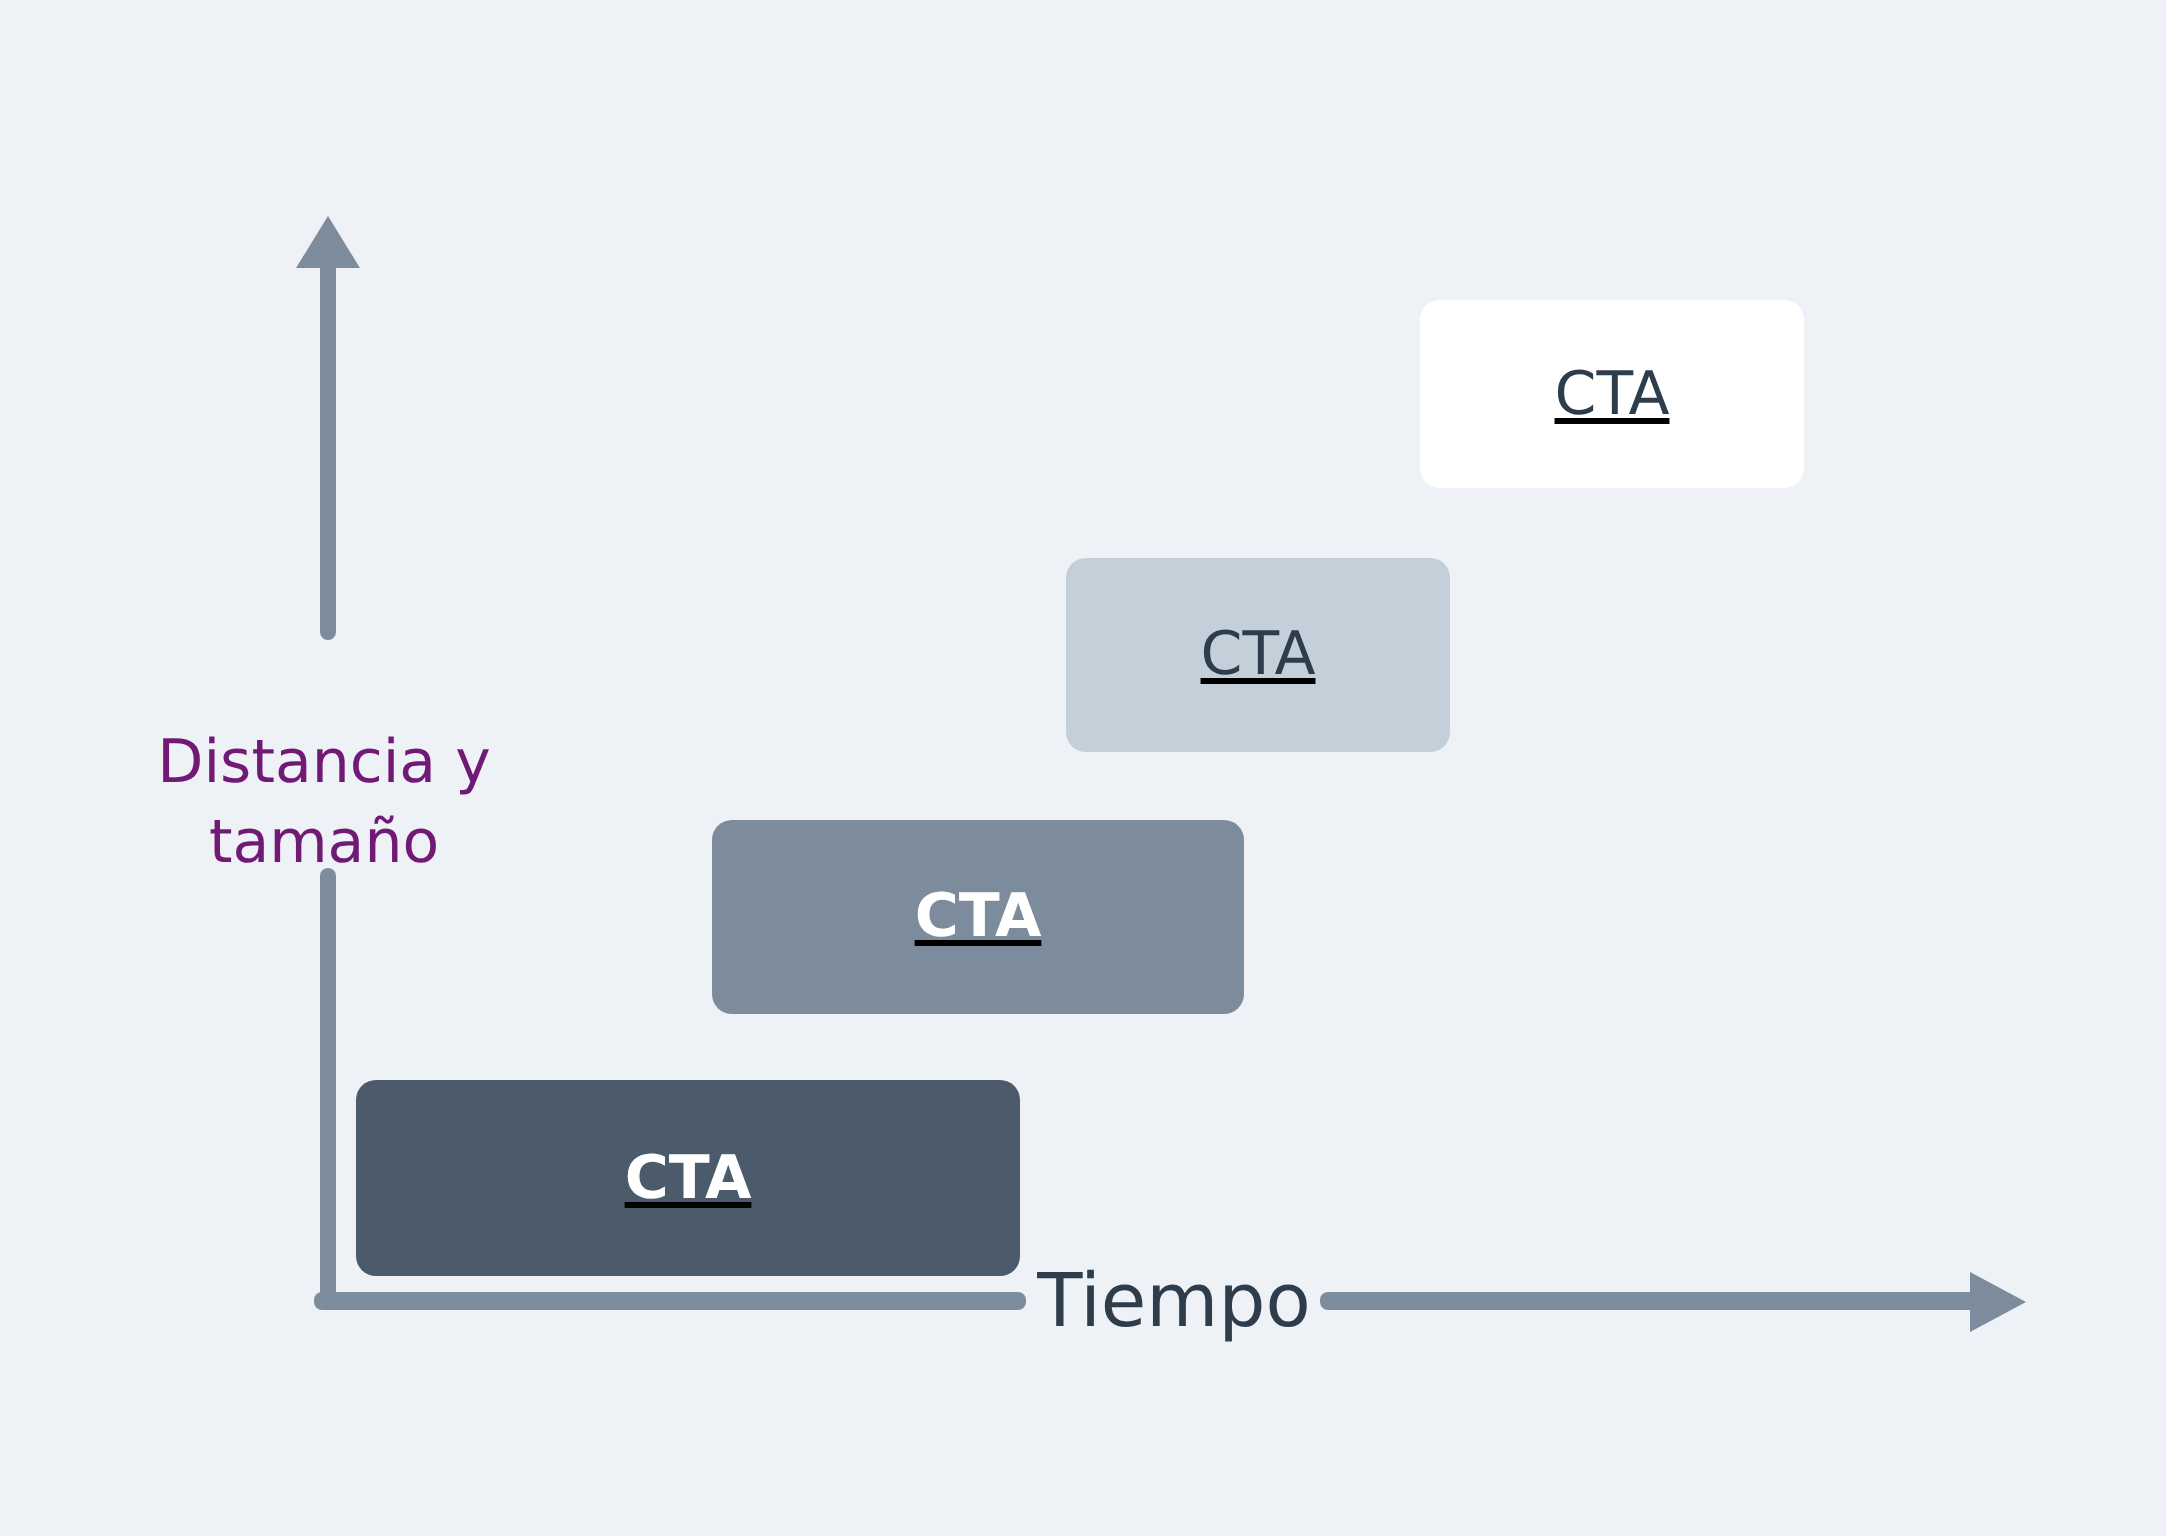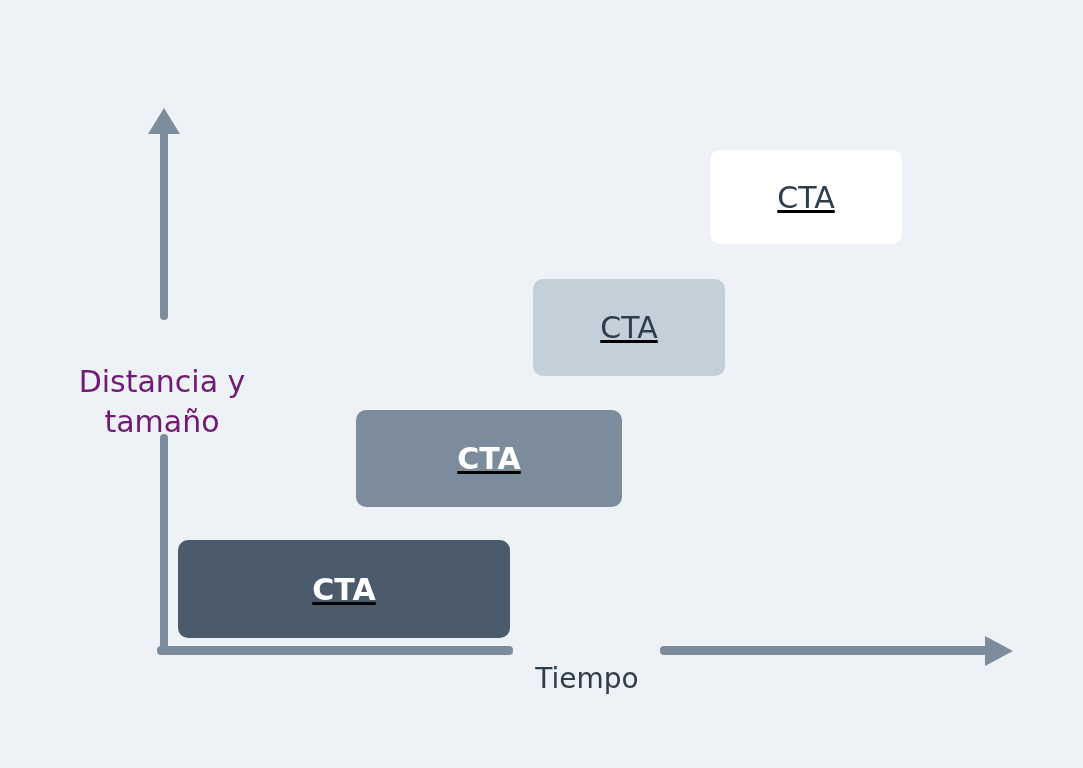--- a/index.html
+++ b/index.html
@@ -82,24 +82,23 @@
     color: #701a75;
     white-space: pre-line;
     margin-top: 32px;
   }
   #x-axis-label {
     position: absolute;
     left: 513px;
     top: 632px;
     width: 148px;
     text-align: center;
-    font-size: 28px;
+    font-size: 37px;
     line-height: 1;
     color: #2e3d4c;
-    margin-top: 33px;
   }
 
   
   .cta-box {
     position: absolute;
     border-radius: 10px;
     display: flex;
     align-items: center;
     justify-content: center;
     box-sizing: border-box;

